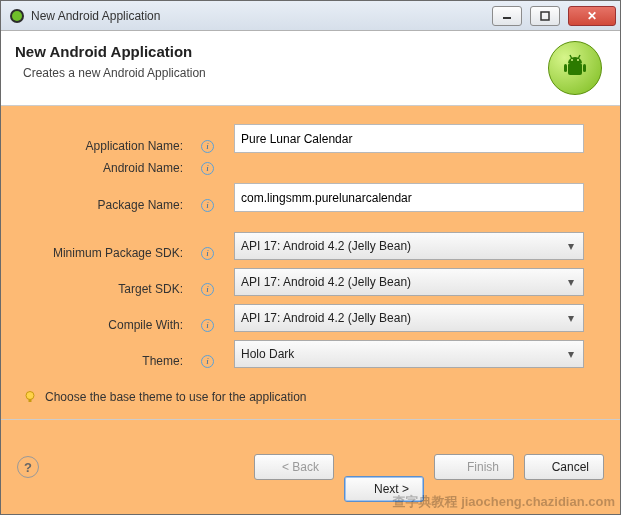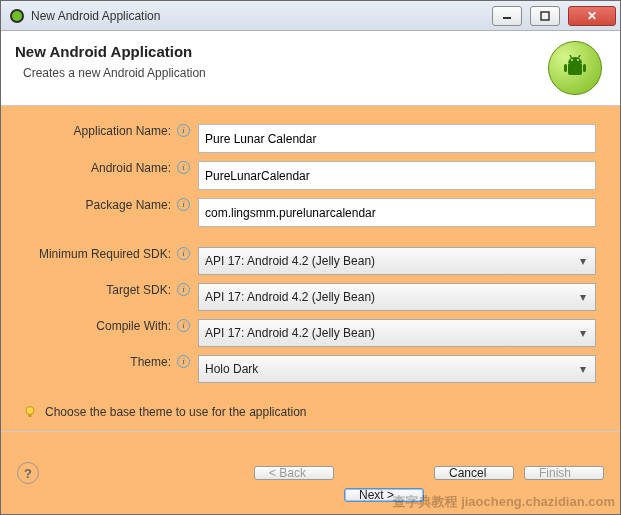--- a/index.html
+++ b/index.html
@@ -62,23 +62,23 @@
   }
   .form-area {
     padding: 14px 24px 6px 12px;
     flex: 1;
     display:flex;
     flex-direction:column;
     overflow:hidden;
   }
   .row {
     display:flex;
-    align-items:flex-start;
-    margin: 4px 0;
-    gap: 2px;
+    align-items:flex-end;
+    margin: 4px 12px;
+    gap: 14px;
   }
   .row .label {
     width: 160px;
     text-align: right;
     color:#333;
     padding-right: 2px;
   }
   .info-icon {
     width: 13px; height:13px;
     border-radius:50%;
@@ -133,26 +133,26 @@
     gap: 10px;
   }
   .help {
     width:22px; height:22px; border:1px solid #999; border-radius:50%;
     display:flex; align-items:center; justify-content:center;
     color:#666; font-weight:bold; font-size:13px;
   }
   .footer-spacer { flex:1; }
   .btn {
     min-width: 80px;
-    height: 14px;
+    height: 26px;
     padding: 0 14px;
     border: 1px solid #9a9a9a;
     background: linear-gradient(#fdfdfd,#e8e8e8);
     border-radius: 3px;
-    display:flex; align-items:center; justify-content:flex-start;
+    display:flex; align-items:center; justify-content:flex-end;
     font-family: inherit; font-size:12px;
     color:#222;
     cursor: default;
   }
   .btn.disabled { color:#9a9a9a; }
   .btn.default {
     border-color:#5b8fce;
     box-shadow: 0 0 0 1px #9ec3ef inset;
     margin-top: 44px;
   }
@@ -217,33 +217,32 @@
 
     <div class="row">
       <span class="label">Application Name:</span>
       <span class="info-icon">i</span>
       <input class="text-input" value="Pure Lunar Calendar" style="">
     </div>
 
     <div class="row">
       <span class="label">Android Name:</span>
       <span class="info-icon">i</span>
-      <input class="text-input" value="PureLunarCalendar" style="">
     </div>
 
     <div class="row">
       <span class="label">Package Name:</span>
       <span class="info-icon">i</span>
       <input class="text-input" value="com.lingsmm.purelunarcalendar" style="">
     </div>
 
     <div class="group-gap"></div>
 
     <div class="row">
-      <span class="label">Minimum Required SDK:</span>
+      <span class="label">Minimum Package SDK:</span>
       <span class="info-icon">i</span>
       <div class="select">
         <span class="sel-text">API 17: Android 4.2 (Jelly Bean)</span>
         <span class="chev">▾</span>
       </div>
     </div>
 
     <div class="row">
       <span class="label">Target SDK:</span>
       <span class="info-icon">i</span>
@@ -287,23 +286,23 @@
     <div class="help">
       <span>?</span>
     </div>
     <div class="footer-spacer"></div>
     <div class="btn disabled">
       <span>&lt; Back</span>
     </div>
     <div class="btn default">
       <span>Next &gt;</span>
     </div>
+    <div class="btn disabled">
+      <span>Finish</span>
+    </div>
     <div class="btn">
       <span>Cancel</span>
     </div>
-    <div class="btn disabled">
-      <span>Finish</span>
-    </div>
   </div>
 
 </div>
 
 <div class="watermark">查字典教程 jiaocheng.chazidian.com</div>
 
 </body></html>

